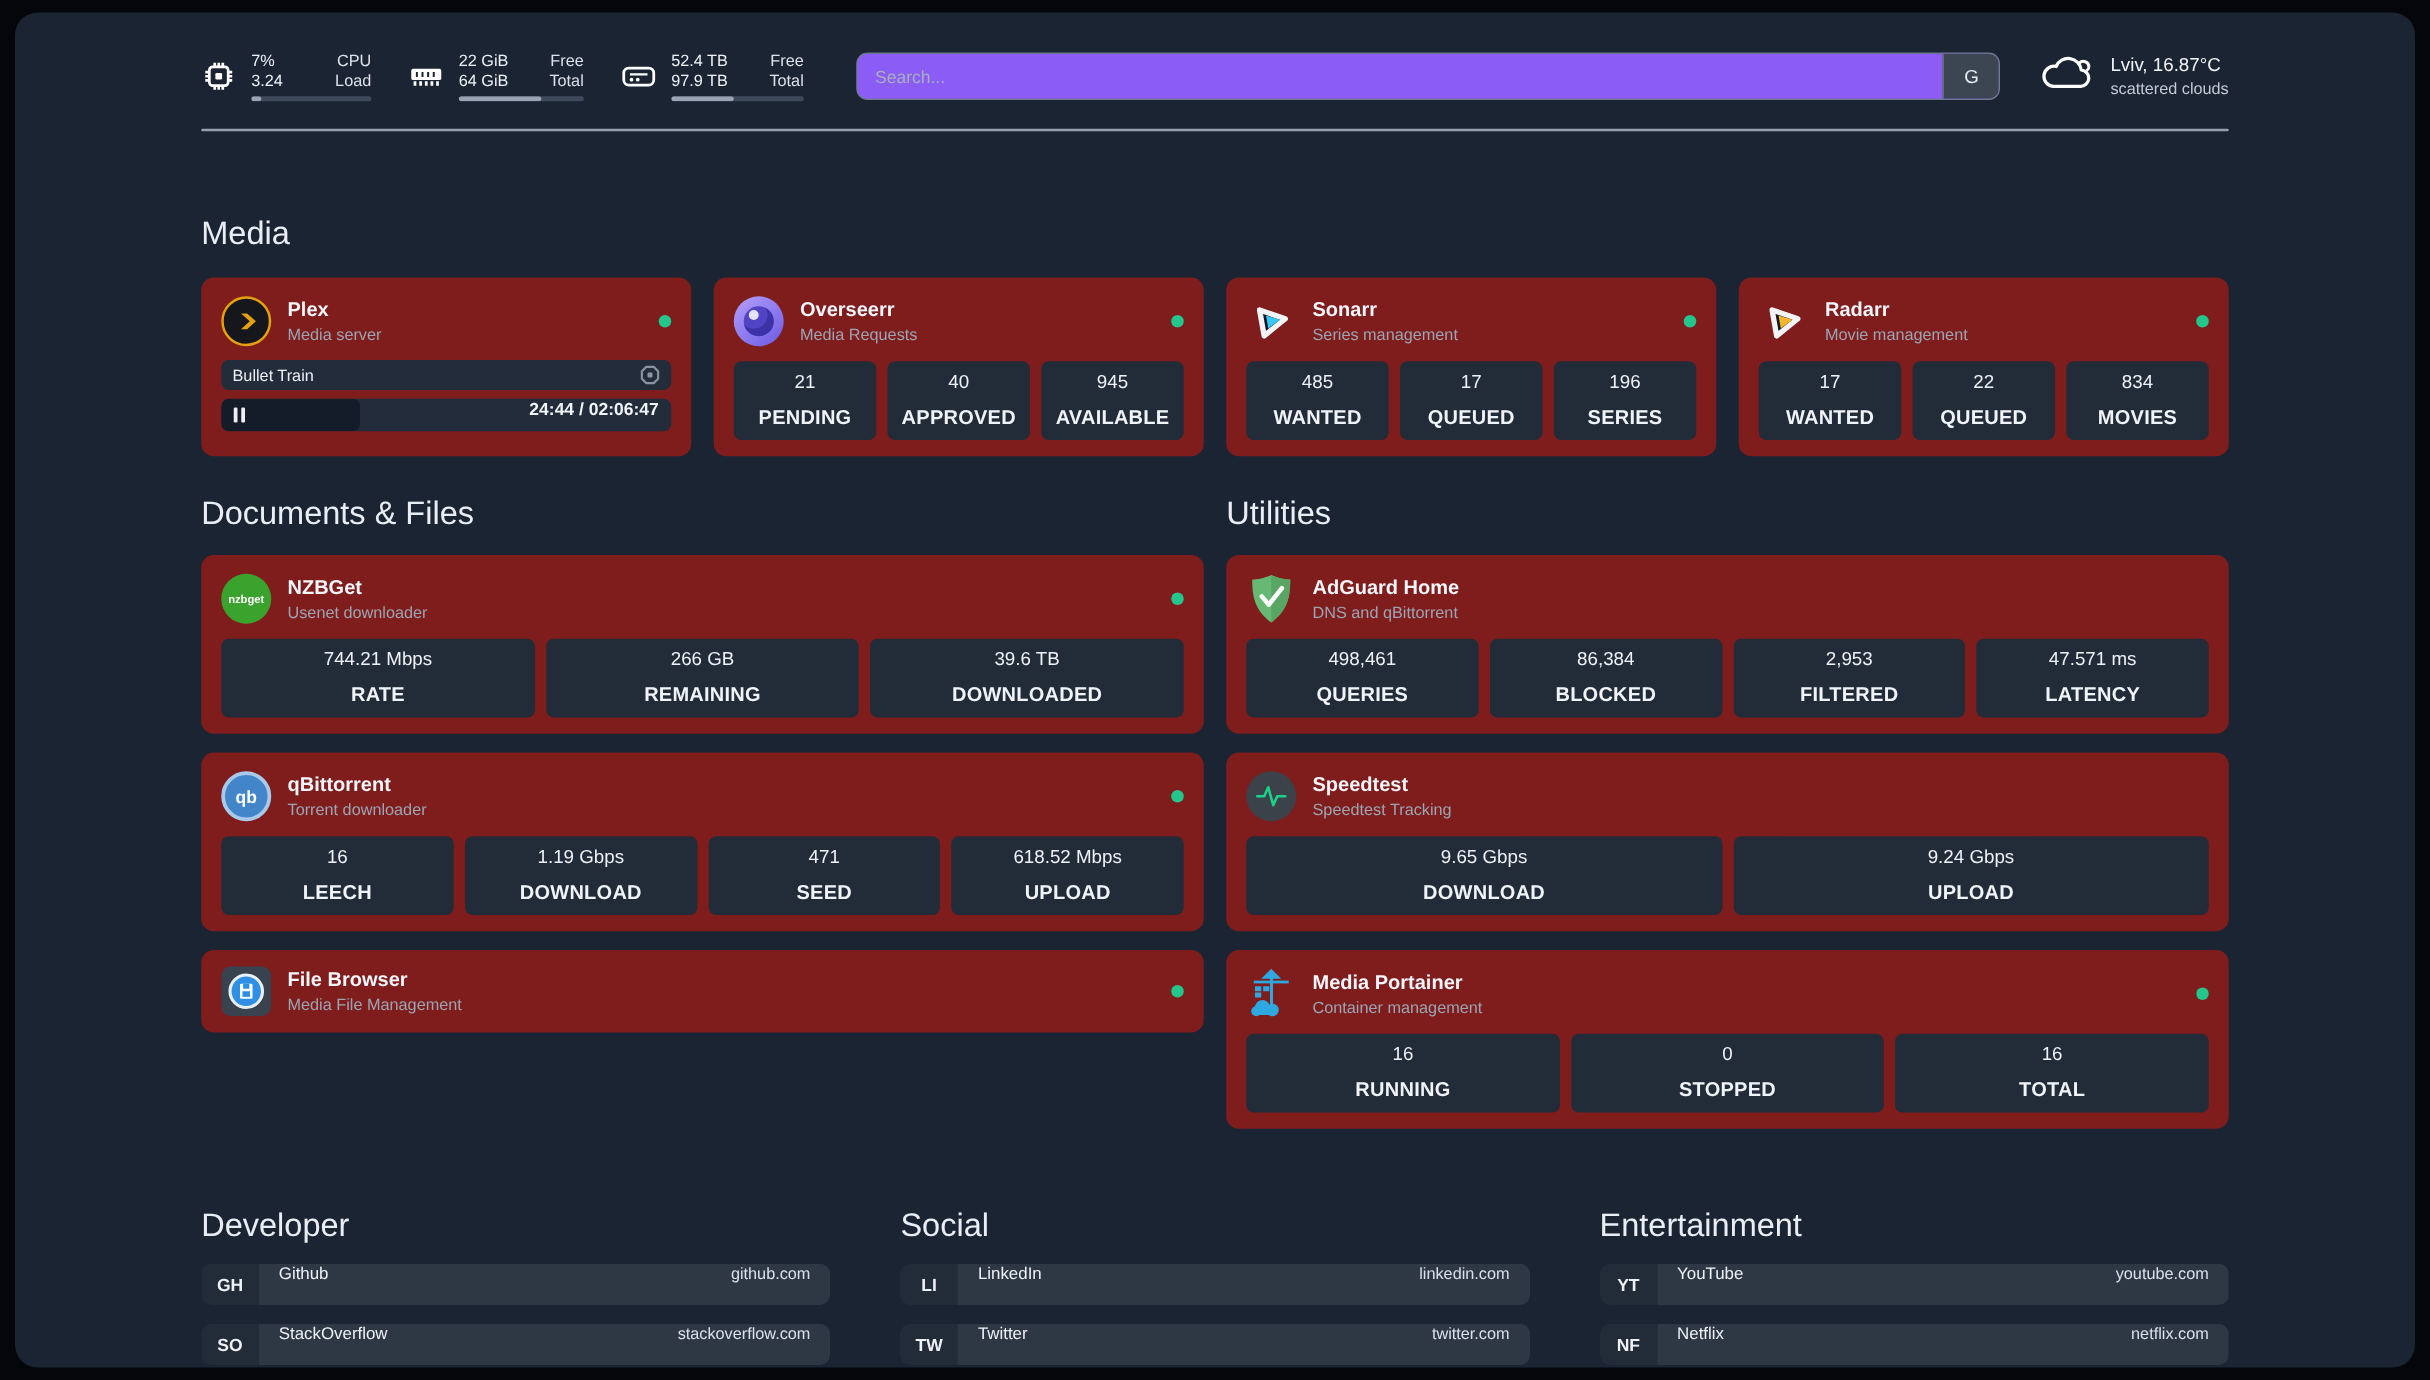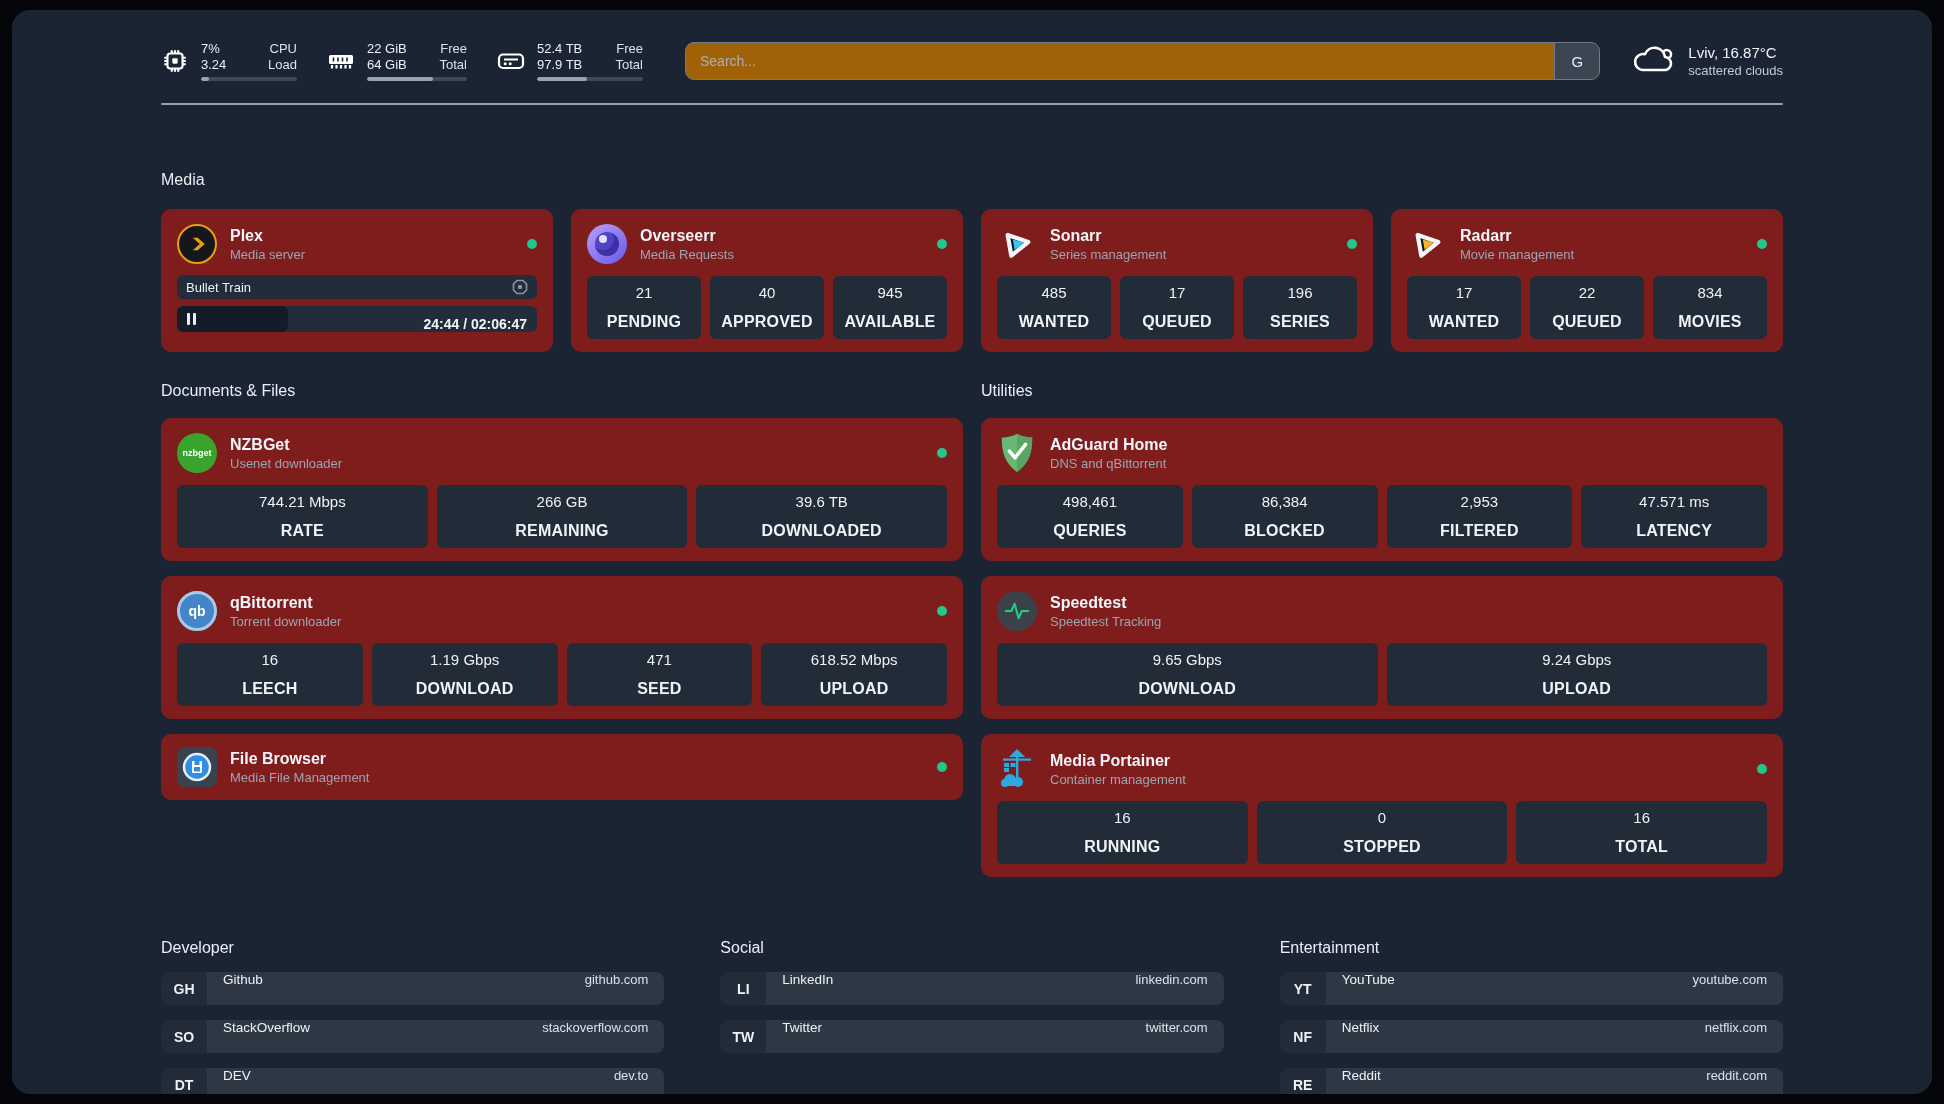--- a/index.html
+++ b/index.html
@@ -15,36 +15,36 @@
   .metric{display:flex;align-items:center;gap:12px;}
   .metric-body{display:flex;flex-direction:column;}
   .metric-cols{display:flex;justify-content:space-between;gap:16px;}
   .mcol{display:flex;flex-direction:column;font-size:13px;line-height:16px;color:#eef1f6;}
   .mcol.right{text-align:right;color:#dde2ea;}
   .m-cpu .metric-body{width:96px}.m-ram .metric-body{width:100px}.m-disk .metric-body{width:106px}
   .pbar{height:4px;border-radius:2px;background:#3e4a5c;margin-top:4px;overflow:hidden;}
   .pbar>span{display:block;height:100%;background:#9aa3b2;border-radius:2px;}
 
   .searchbar{flex:1;display:flex;height:36px;margin:0 30px 0 42px;border:1px solid #6f7a8a;
-             border-radius:9px;background:#a16207;overflow:hidden;align-items:stretch;}
+             border-radius:9px;background:#8b5cf6;overflow:hidden;align-items:stretch;}
   .searchbar input{flex:1;background:transparent;border:none;outline:none;padding:0 14px;
                    font-size:14px;color:#e3e8ef;font-family:inherit;}
   .searchbar input::placeholder{color:#a7b0bd;}
   .g-btn{width:44px;background:#3c4552;border-left:1px solid #6f7a8a;display:flex;
          align-items:center;justify-content:center;font-size:15px;color:#e9edf3;cursor:pointer;}
 
   .weather{display:flex;align-items:center;gap:12px;}
   .weather-text{display:flex;flex-direction:column;}
   .weather-main{font-size:15px;color:#f2f4f8;line-height:19px;}
   .weather-sub{font-size:13px;color:#c3cad4;line-height:17px;}
 
   .divider{height:2px;background:#98a0af;margin-top:13px;border-radius:1px;}
 
   
-  .section-title{font-size:16px;font-weight:500;color:#eaeef4;}
+  .section-title{font-size:26px;font-weight:500;color:#eaeef4;}
   .mt-media{margin-top:66px;}
   .media-grid{display:grid;grid-template-columns:repeat(4,1fr);gap:18px;margin-top:20px;}
 
   .card{background:#7f1d1d;border-radius:10px;padding:15px 16px 13px;box-sizing:border-box;}
   .card-header{display:flex;align-items:center;gap:13px;}
   .app-icon{width:40px;height:40px;flex:none;display:flex;align-items:center;justify-content:center;}
   .card-titles{display:flex;flex-direction:column;}
   .app-name{font-size:16px;font-weight:600;color:#f2f5f9;line-height:20px;}
   .app-sub{font-size:13px;color:#9ba5b3;line-height:17px;}
   .status-dot{width:10px;height:10px;border-radius:50%;margin-left:auto;flex:none;}
@@ -52,21 +52,21 @@
   .stats-row{display:flex;gap:9px;margin-top:12px;}
   .stat-box{flex:1;background:#222b38;border-radius:6px;text-align:center;padding:7px 4px 8px;}
   .stat-value{font-size:15px;color:#eef1f6;line-height:19px;}
   .stat-label{font-size:16px;font-weight:700;color:#f0f3f8;margin-top:11px;letter-spacing:.2px;}
 
   
   .media-row{margin-top:11px;background:#232c3a;border-radius:6px;height:24px;display:flex;
              align-items:center;justify-content:space-between;padding:0 9px;}
   .media-title{font-size:13px;color:#eef1f6;}
   .progress-row{margin-top:7px;background:#232c3a;border-radius:6px;height:26px;position:relative;
-                display:flex;align-items:flex-end;overflow:hidden;}
+                display:flex;align-items:flex-start;overflow:hidden;}
   .elapsed-pill{position:absolute;left:0;top:0;bottom:0;background:#141c29;border-radius:6px;
                 display:flex;align-items:center;padding-left:10px;cursor:pointer;}
   .pause-icon{display:flex;gap:3px;}
   .pause-icon span{width:3px;height:12px;background:#ecf0f5;border-radius:1px;}
   .time{margin-left:auto;padding-right:10px;font-size:14px;font-weight:600;color:#f1f4f8;z-index:1;}
 
   
   .two-col{display:grid;grid-template-columns:1fr 1fr;gap:18px;margin-top:30px;}
   .col-stack{display:flex;flex-direction:column;gap:15px;margin-top:18px;}
 

